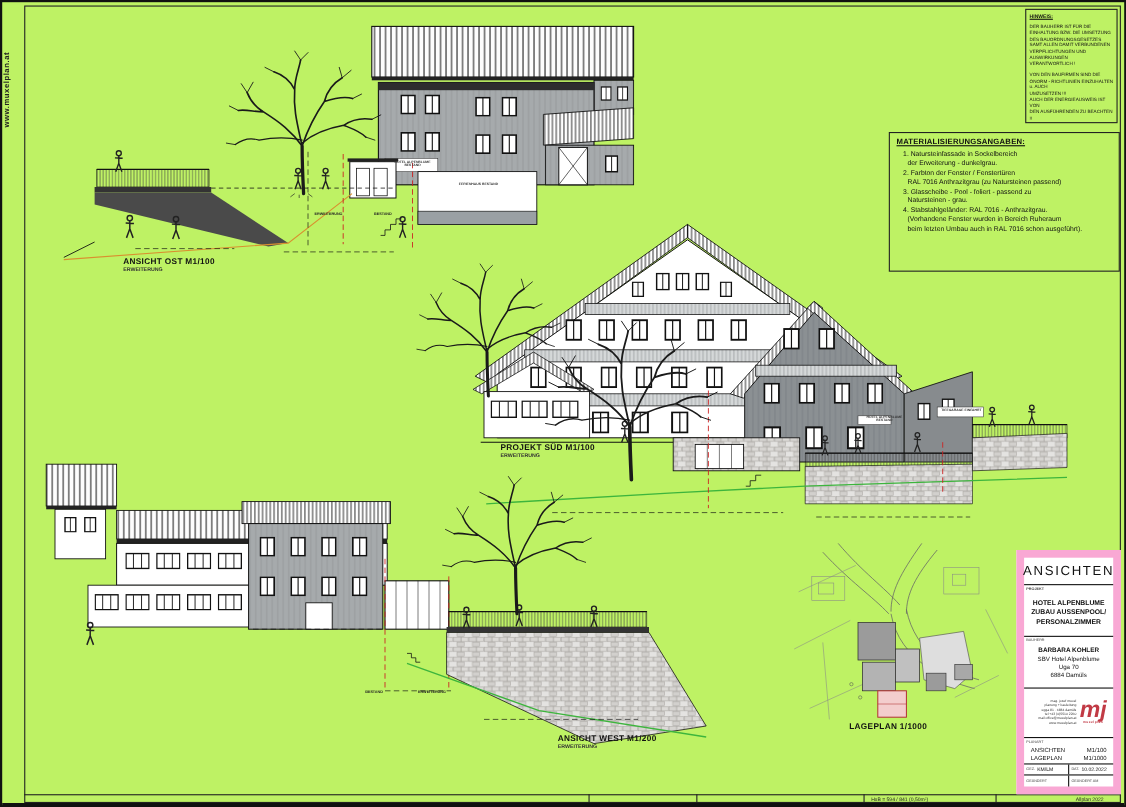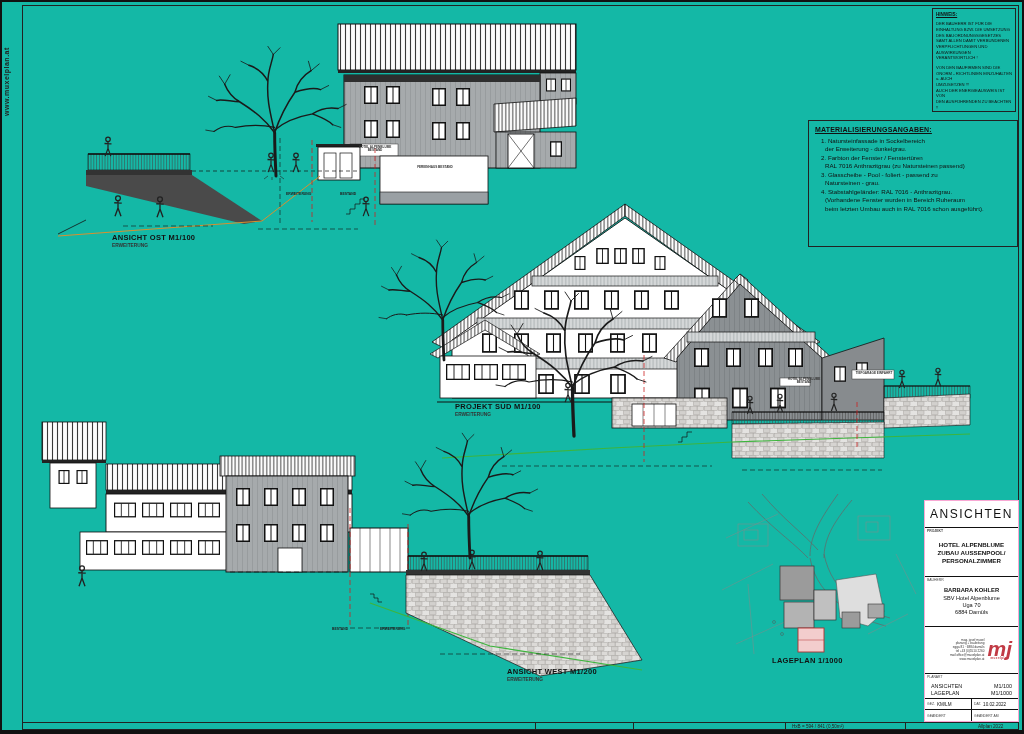--- a/index.html
+++ b/index.html
@@ -1,16 +1,16 @@
 <!DOCTYPE html>
 <html><head>
 <meta charset="utf-8">
 <style>
   html,body{margin:0;padding:0;background:#cfcfcf;}
-  .sheet{position:relative;width:1024px;height:734px;background:#14b8a6;overflow:hidden;
+  .sheet{position:relative;width:1024px;height:734px;background:#bef264;overflow:hidden;
          font-family:"Liberation Sans",sans-serif;color:#111;
          border:0;box-sizing:border-box;outline:2px solid #111;outline-offset:-2px;}
   .inner-frame{position:absolute;left:22px;top:5px;right:5px;bottom:4px;border:1px solid #222;}
   .bottom-bar{position:absolute;left:2px;right:2px;bottom:0;height:4px;background:#111;}
   .strip-line{position:absolute;left:22px;right:5px;top:722px;height:1px;background:#222;}
   .strip-div{position:absolute;top:722px;width:1px;height:8px;background:#222;}
   .vertical-site{position:absolute;left:3px;top:116px;width:16px;
     transform:rotate(-90deg);transform-origin:top left;
     font-size:7px;font-weight:bold;letter-spacing:.5px;color:#222;white-space:nowrap;}
   .pre{white-space:pre-line;}
@@ -23,21 +23,21 @@
     padding:5px 6px;box-sizing:border-box;}
   .materials .t{font-size:7px;font-weight:bold;text-decoration:underline;margin-bottom:4px;letter-spacing:.2px;}
   .materials .item{font-size:6.2px;line-height:1.3;margin-bottom:1px;padding-left:10px;text-indent:-4px;}
   
   .dlabel{position:absolute;color:#111;}
   .dlabel .t1{font-size:7.5px;font-weight:bold;letter-spacing:.3px;}
   .dlabel .t2{font-size:4.8px;font-weight:bold;color:#333;margin-top:1px;}
   .tiny{position:absolute;font-size:3.4px;font-weight:bold;color:#222;line-height:1.15;text-align:center;}
   .sign{position:absolute;font-size:3.1px;font-weight:bold;color:#333;line-height:1.1;text-align:center;}
   
-  .tblock{position:absolute;left:924px;top:500px;width:95px;height:222px;border:1px solid #f9a8d4;
+  .tblock{position:absolute;left:924px;top:500px;width:95px;height:222px;border:7px solid #f9a8d4;
     background:#fff;box-sizing:border-box;display:flex;flex-direction:column;}
   .tb-sec{position:relative;border-bottom:1px solid #111;box-sizing:border-box;}
   .tb-label{position:absolute;left:2px;top:1px;font-size:3.4px;color:#444;}
   .tb-title{height:27px;display:flex;align-items:center;justify-content:center;
     font-size:12px;letter-spacing:1.5px;font-weight:500;}
   .tb-proj{height:50px;text-align:center;font-size:6.2px;font-weight:bold;line-height:1.35;padding-top:13px;}
   .tb-client{height:50px;text-align:center;padding-top:10px;font-size:5.6px;line-height:1.3;}
   .tb-client .nm{font-weight:bold;font-size:5.8px;}
   .tb-logo{height:48px;display:flex;align-items:center;justify-content:flex-end;padding:2px 6px 2px 2px;}
   .office{font-size:3.1px;line-height:1.25;text-align:right;color:#333;margin-right:3px;}

